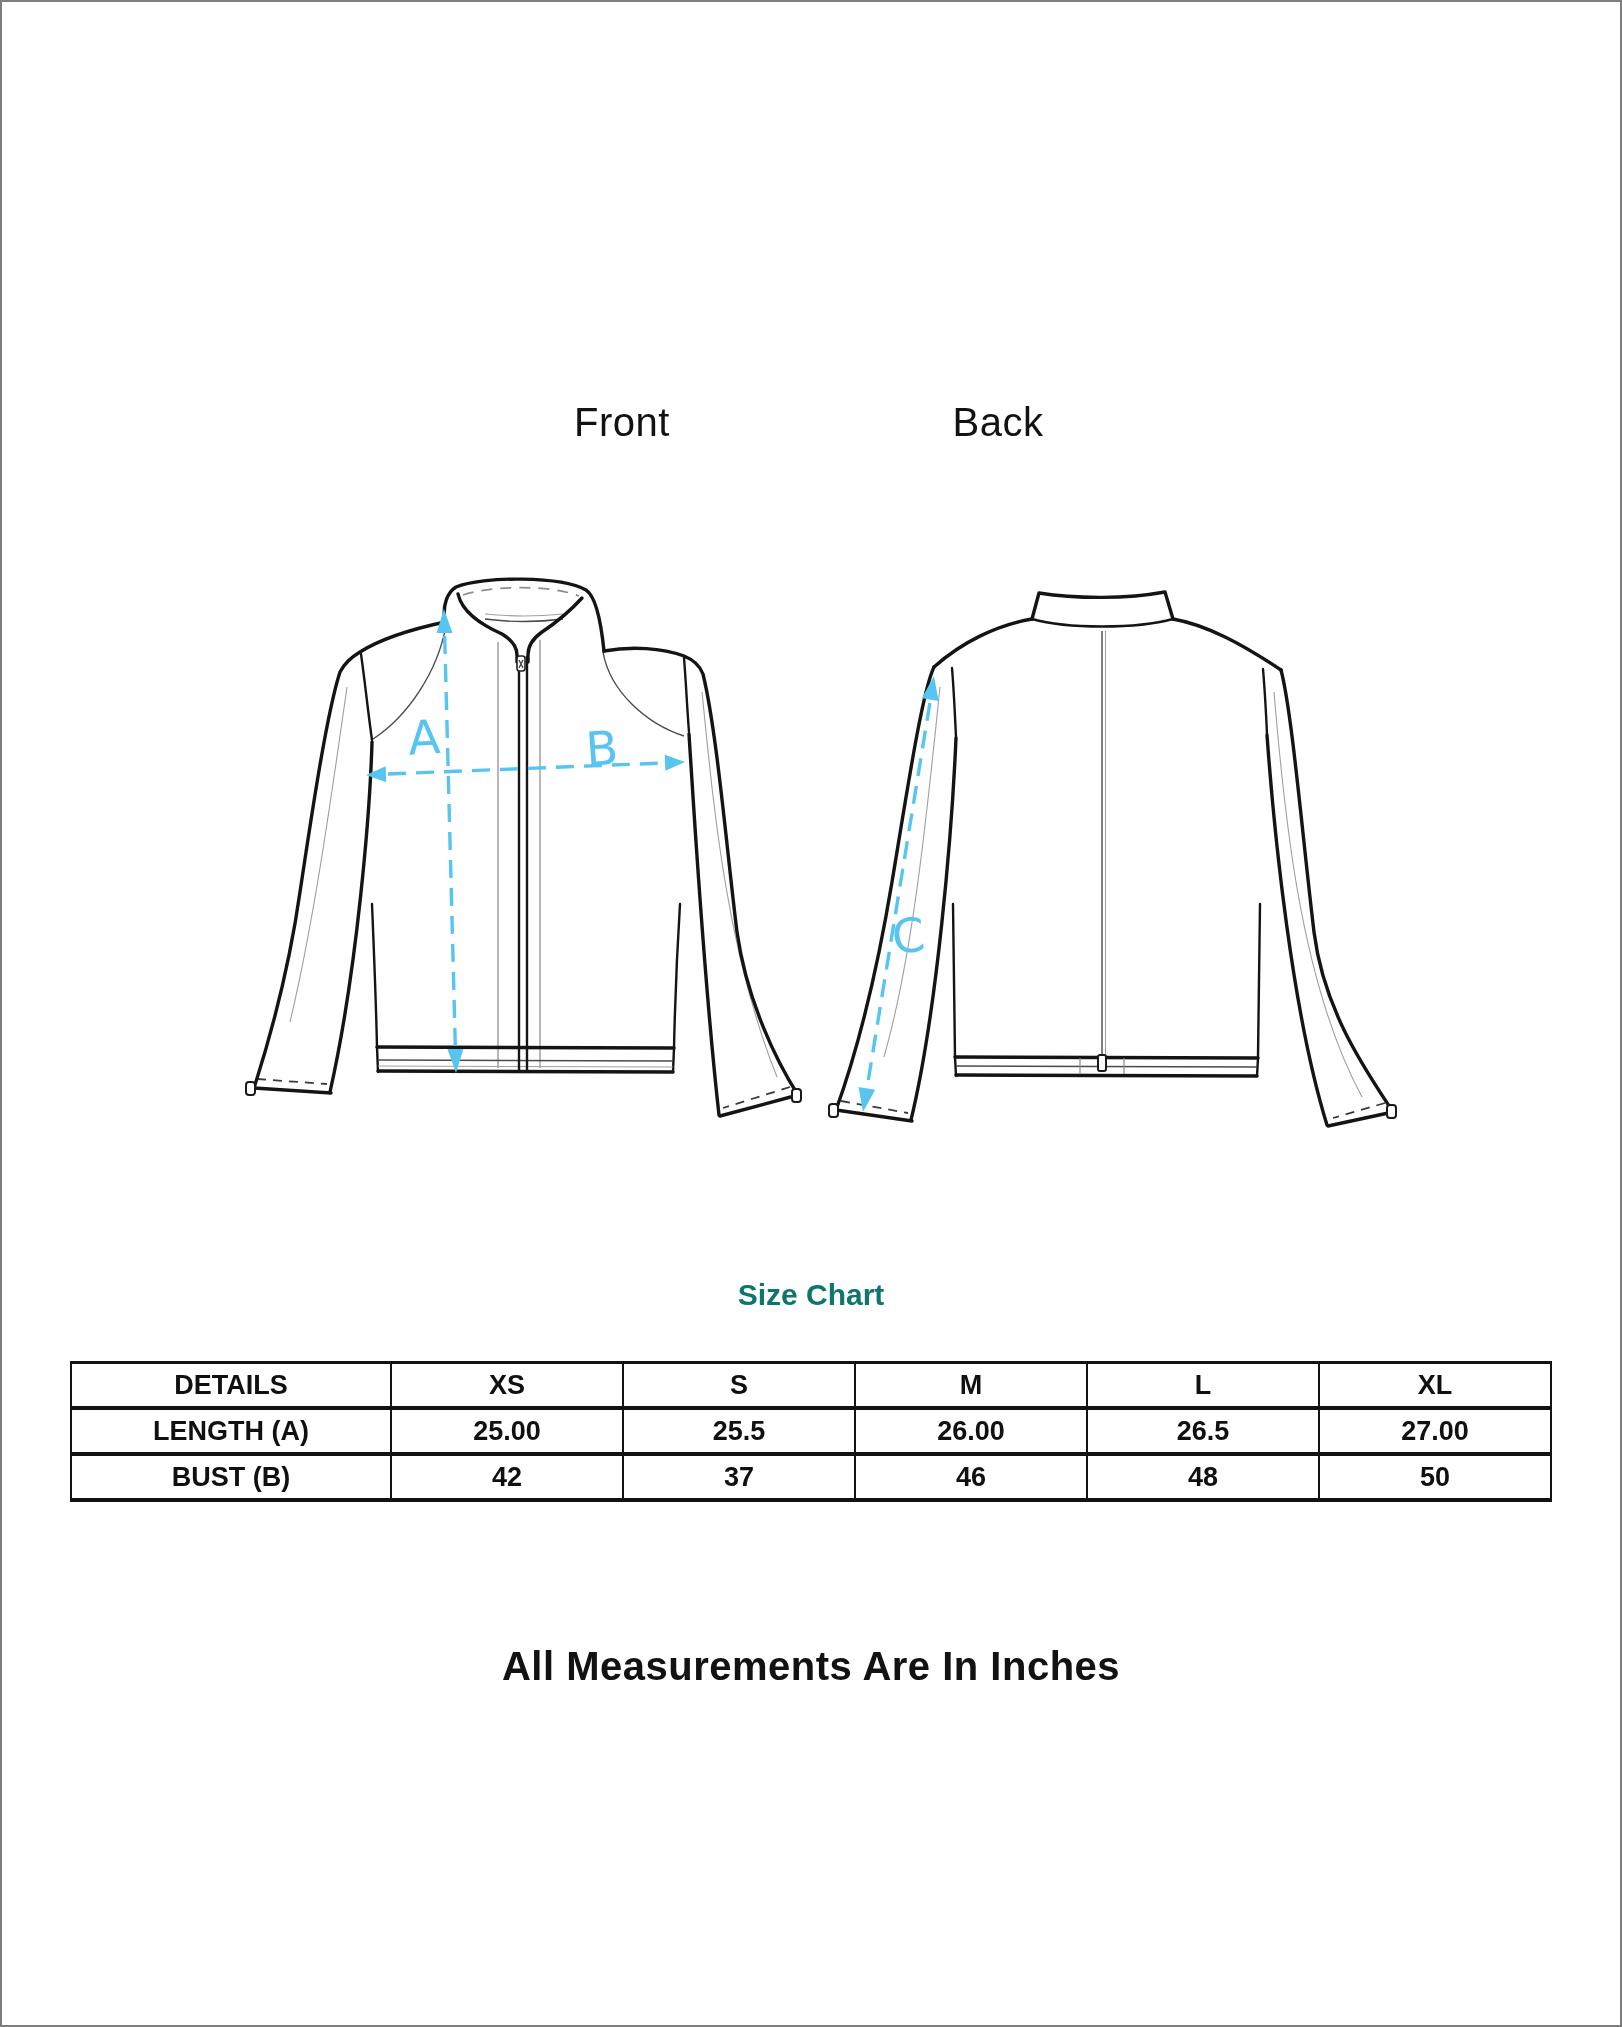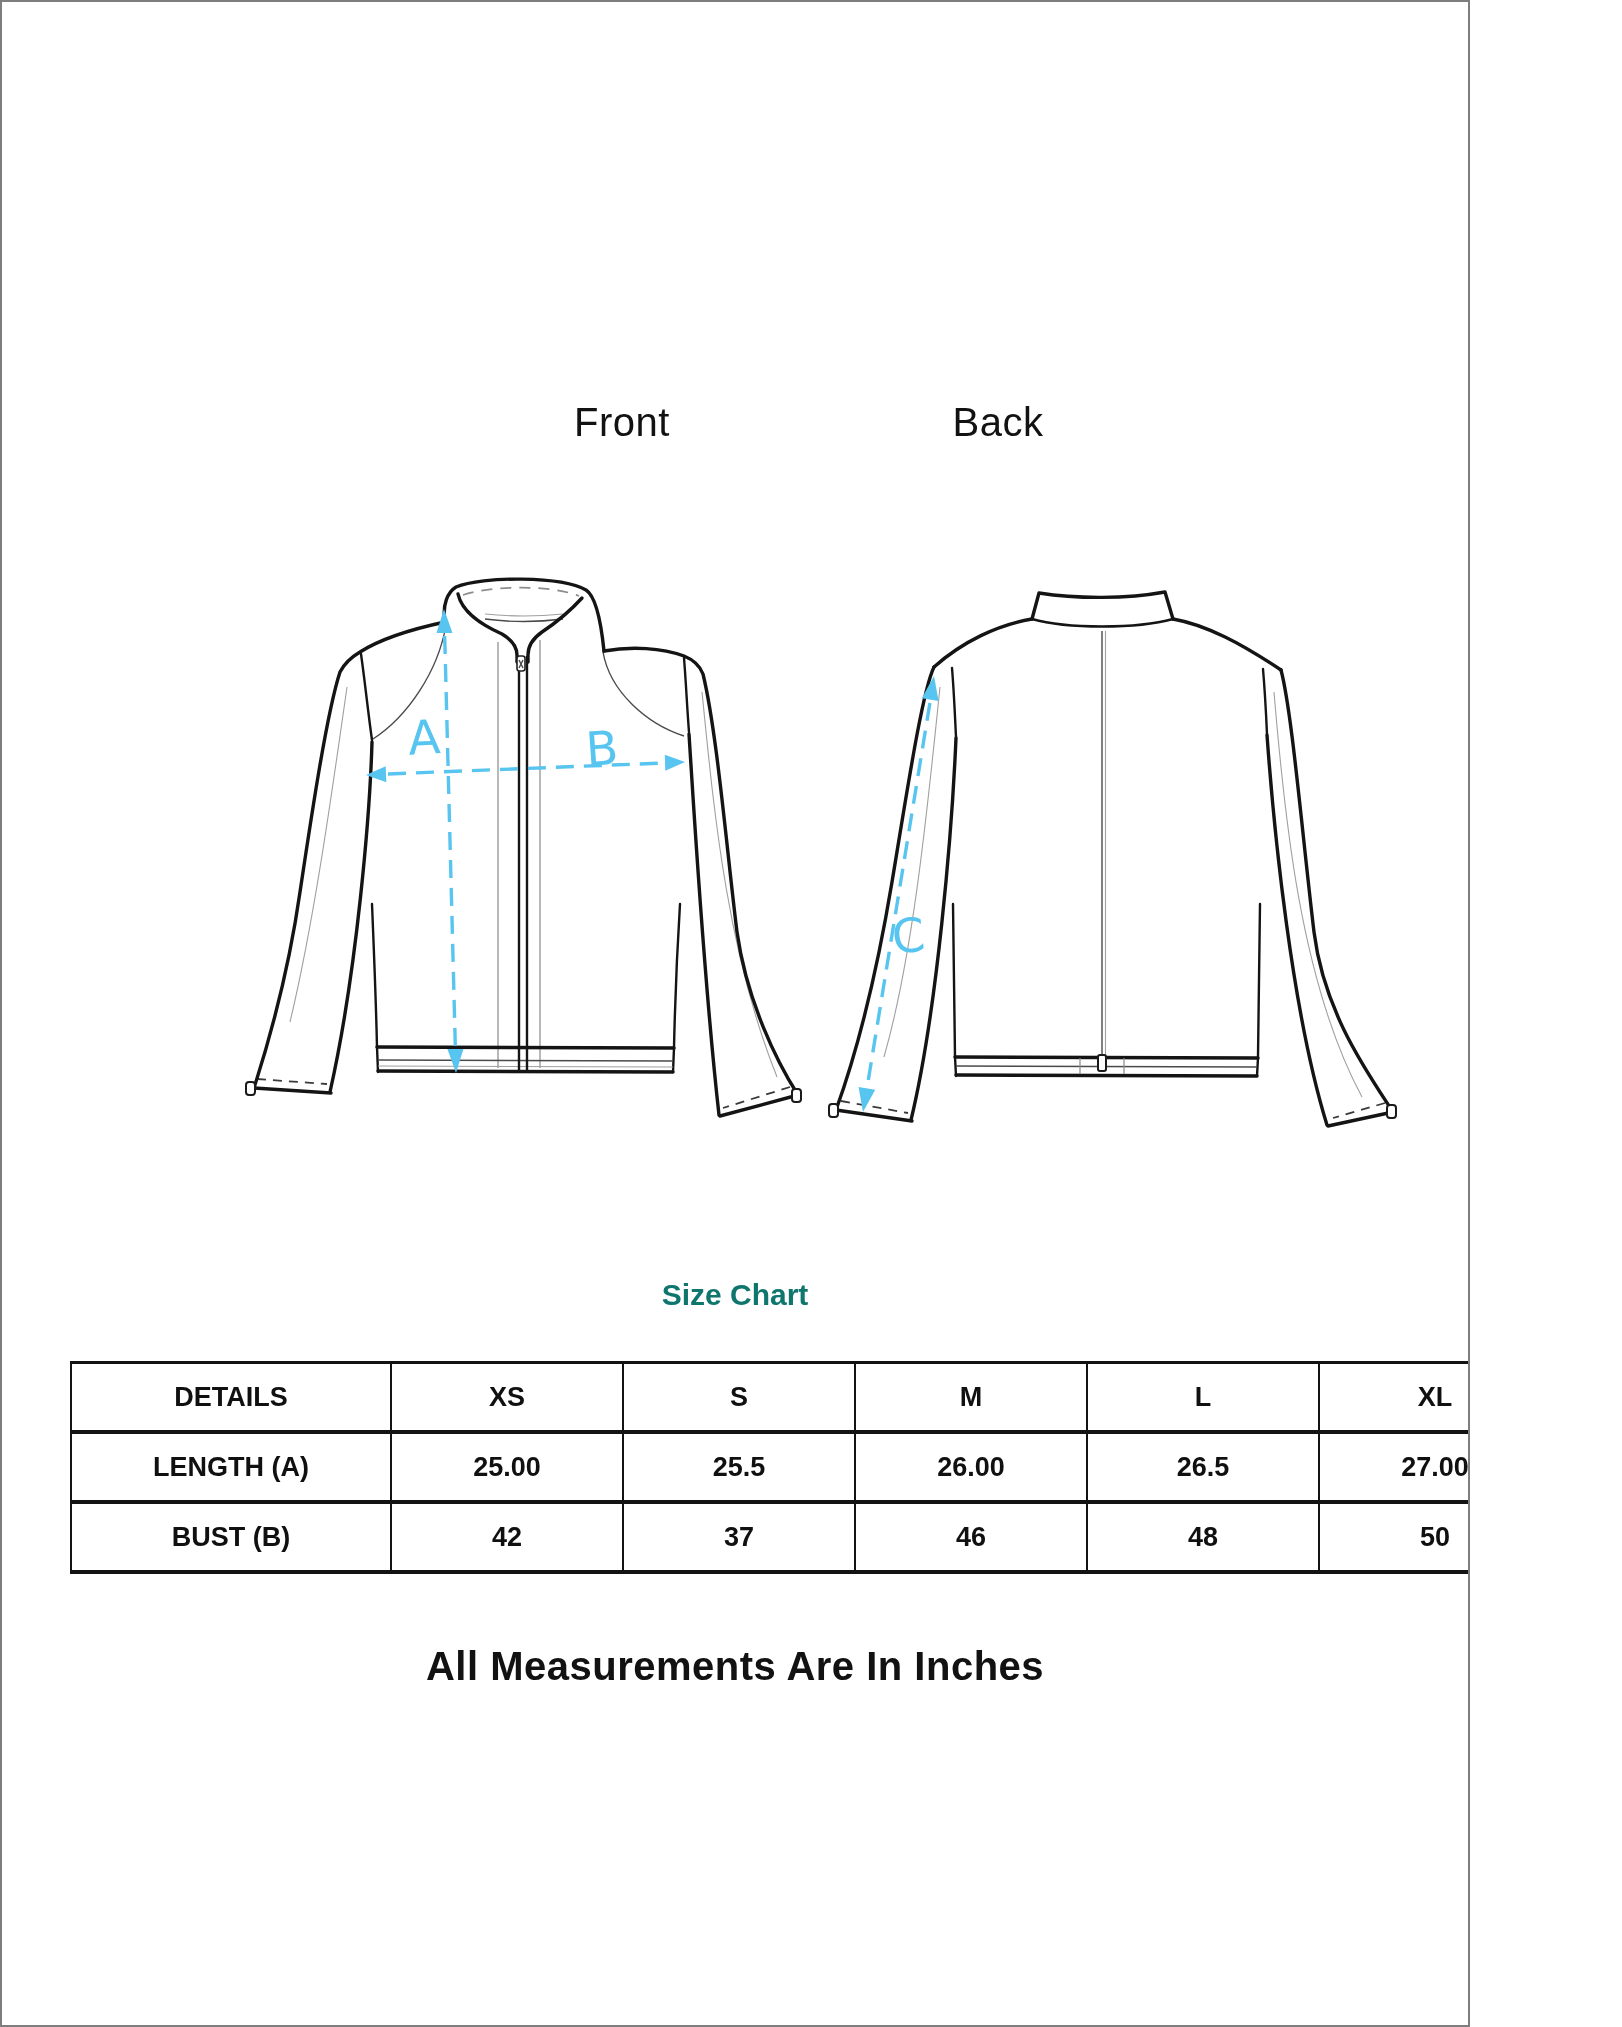--- a/index.html
+++ b/index.html
@@ -1,18 +1,18 @@
 <!DOCTYPE html>
 <html style="--accent: #58c5f0; --ink: #141414;"><head>
 <meta charset="utf-8">
 <style>
   :root { --accent:#58c5f0; --ink:#141414; }
   html,body{margin:0;padding:0;background:#fff;}
   .page{
-    position:relative; width:1470px; height:2027px; box-sizing:border-box;
+    position:relative; width:1622px; height:2027px; box-sizing:border-box;
     background:#ffffff; border:2px solid #7e7e7e; overflow:hidden;
     font-family:"Liberation Sans", sans-serif; color:#141414;
   }
   .view-label{
     position:absolute; top:398px; width:300px; text-align:center;
     font-size:40px; letter-spacing:0.5px; color:#121212;
   }
   .view-label.front{left:470px;}
   .view-label.back{left:846px;}
   .jacket-svg{position:absolute; width:580px; height:600px;}
@@ -38,21 +38,21 @@
     font-size:30px; font-weight:bold; color:#0f766e;
   }
   .size-table{
     position:absolute; left:68px; top:1359px; width:1480px;
     border-collapse:collapse; table-layout:fixed; text-align:center;
     font-size:27px; font-weight:bold; color:#101010;
   }
   .size-table th, .size-table td{
     border-left:2px solid #131313; border-right:2px solid #131313;
     border-top:3px solid #131313; border-bottom:4px solid #131313;
-    height:42px; padding:12px; overflow:hidden; white-space:nowrap;
+    height:42px; padding:0; overflow:hidden; white-space:nowrap;
   }
   .footnote{
     position:absolute; left:0; top:1642px; width:100%; text-align:center;
     font-size:40px; font-weight:bold; letter-spacing:0.5px; color:#121212;
   }
 </style>
 </head>
 <body>
 
 <div class="page">

